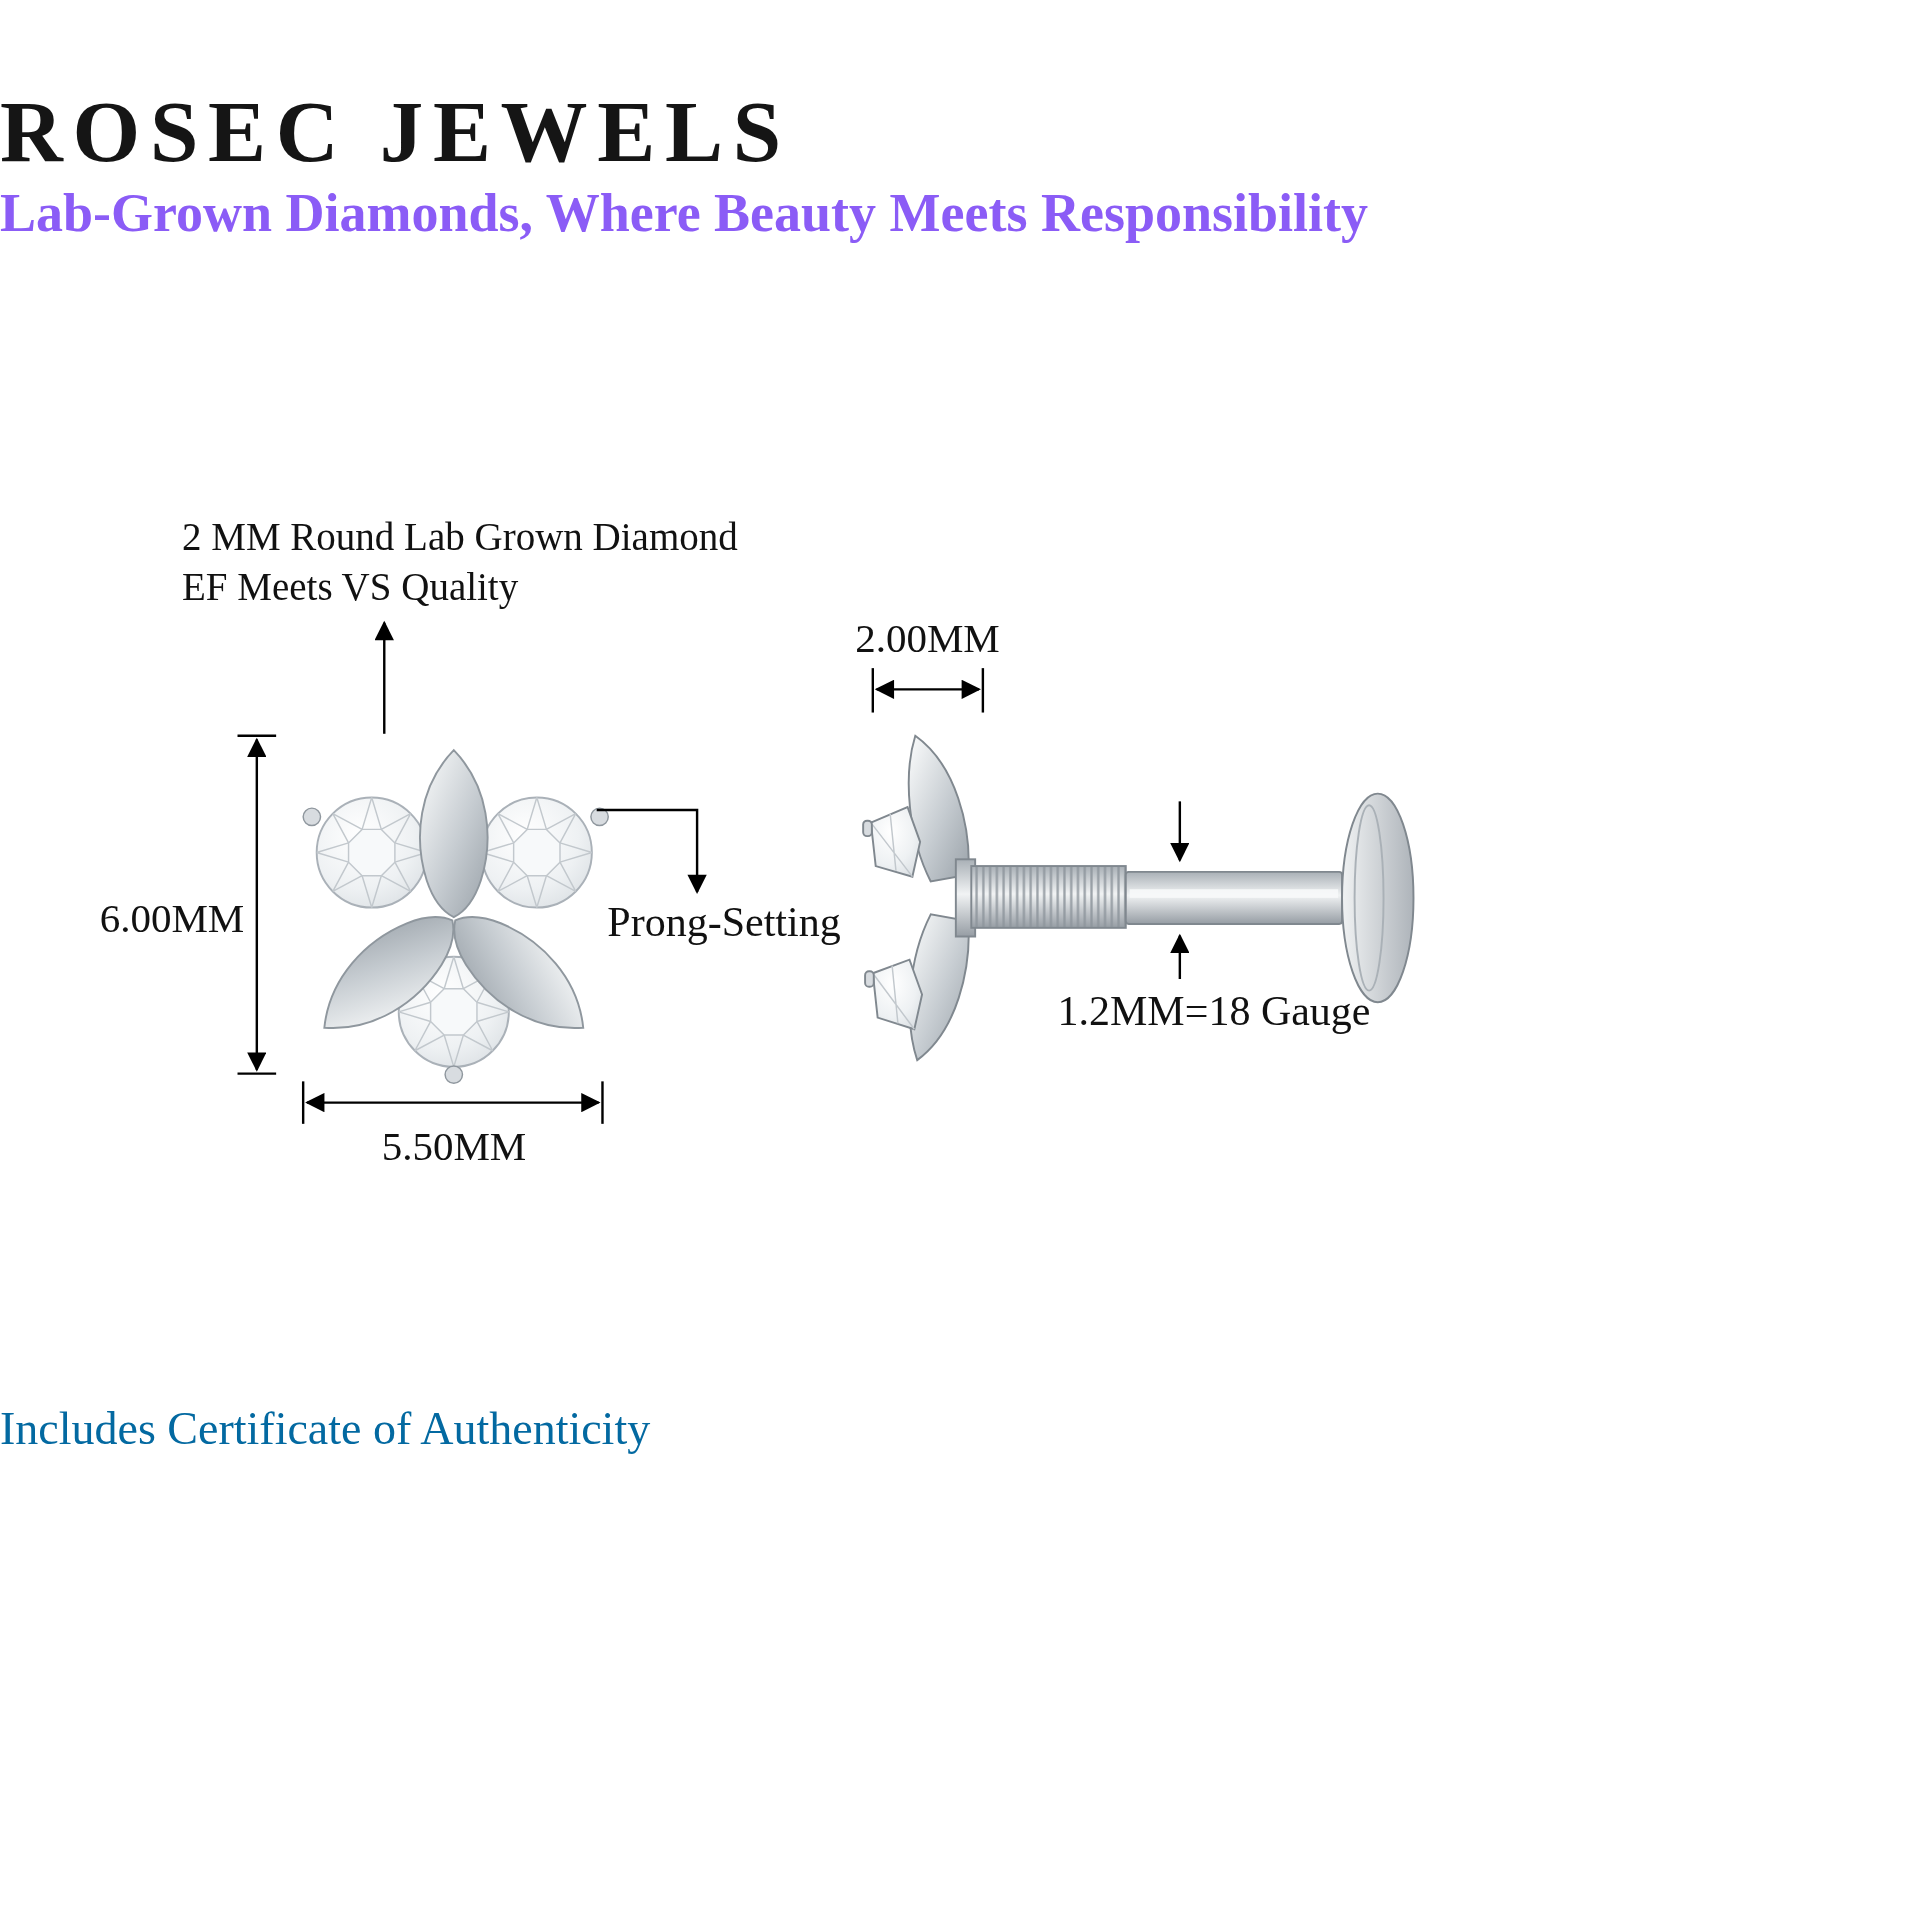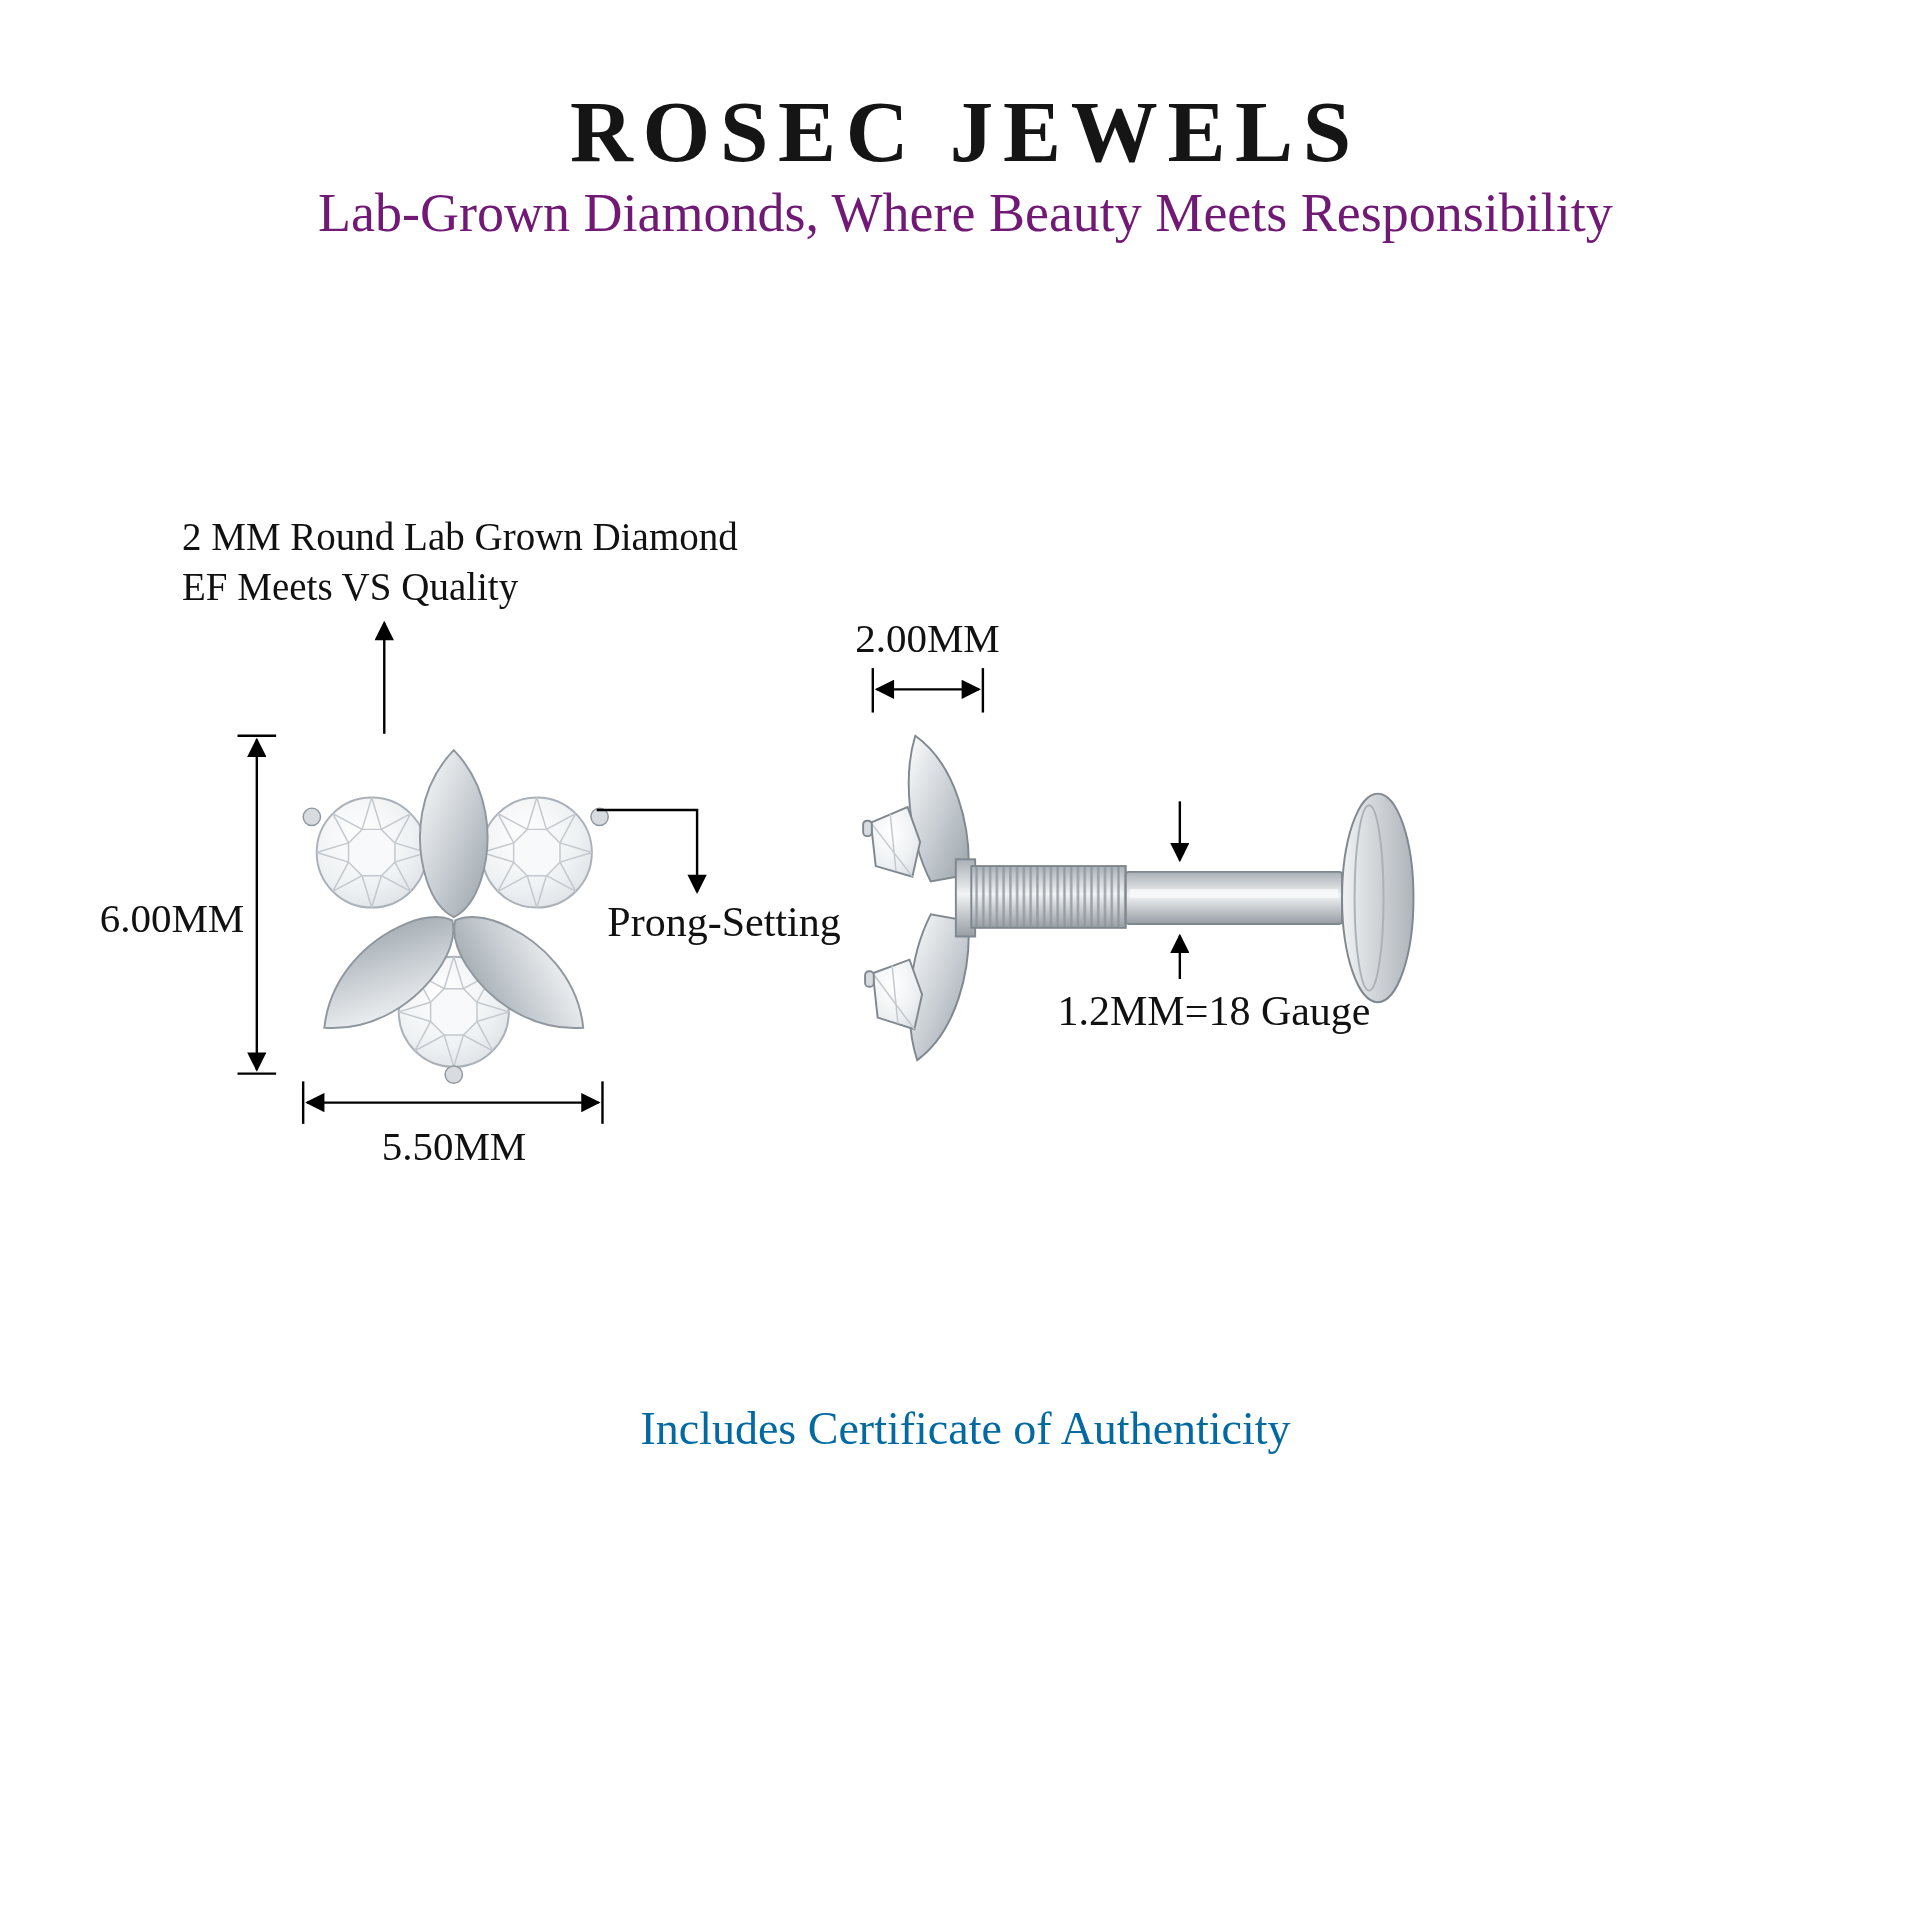--- a/index.html
+++ b/index.html
@@ -1,23 +1,23 @@
 <!DOCTYPE html>
 <html><head>
 <meta charset="utf-8">
 <style>
   html,body{margin:0;padding:0;}
   body{
     width:1931px;height:1931px;background:#ffffff;position:relative;
     font-family:"Liberation Serif", serif;color:#111111;overflow:hidden;
   }
   .abs{position:absolute;}
-  .center{left:0;width:1931px;text-align:center;}
+  .center{left:0;width:1931px;}
   #title{top:81px;font-size:87px;font-weight:700;letter-spacing:9.7px;color:#151515;}
-  #subtitle{top:182px;font-size:54px;font-weight:400;color:#701a75;}
+  #subtitle{top:182px;font-size:54px;font-weight:700;color:#8b5cf6;}
   #annotation{left:182px;top:512px;font-size:39px;line-height:50px;text-align:left;color:#111;}
   .dimlabel{font-size:41px;color:#111;text-align:center;}
   #height-label{left:85px;top:894px;width:174px;}
   #width-label{left:319px;top:1122px;width:270px;text-align:center;}
   #prong-label{left:579px;top:898px;width:290px;font-size:42px;}
   #headwidth-label{left:838px;top:614px;width:179px;}
   #gauge-label{left:1045px;top:987px;width:338px;font-size:42px;}
   #footer{top:1402px;font-size:46px;color:#0369a1;}
   svg{position:absolute;left:0;top:0;}
 </style>

